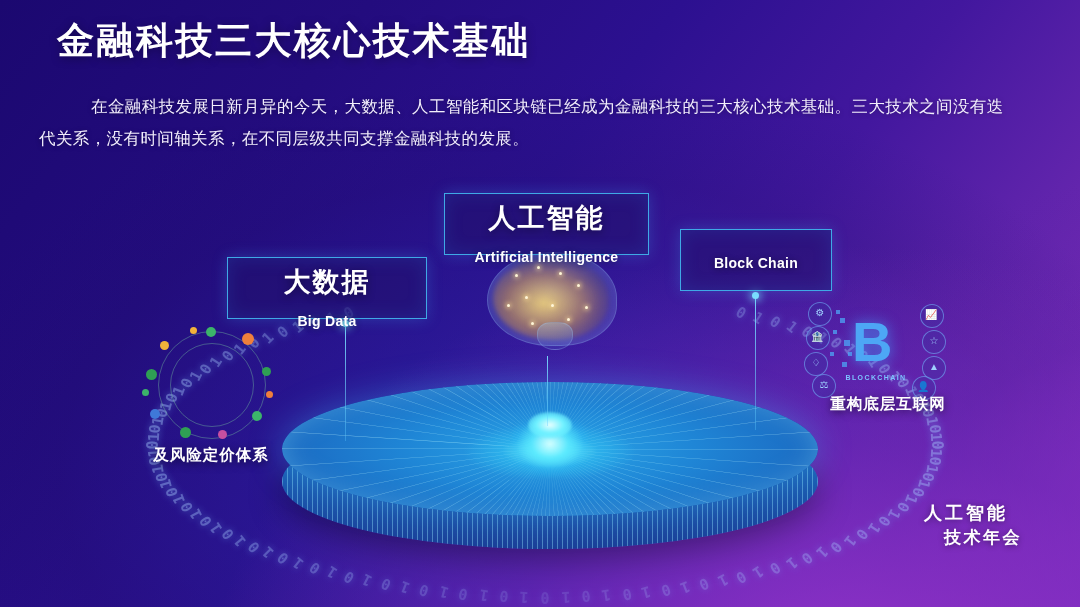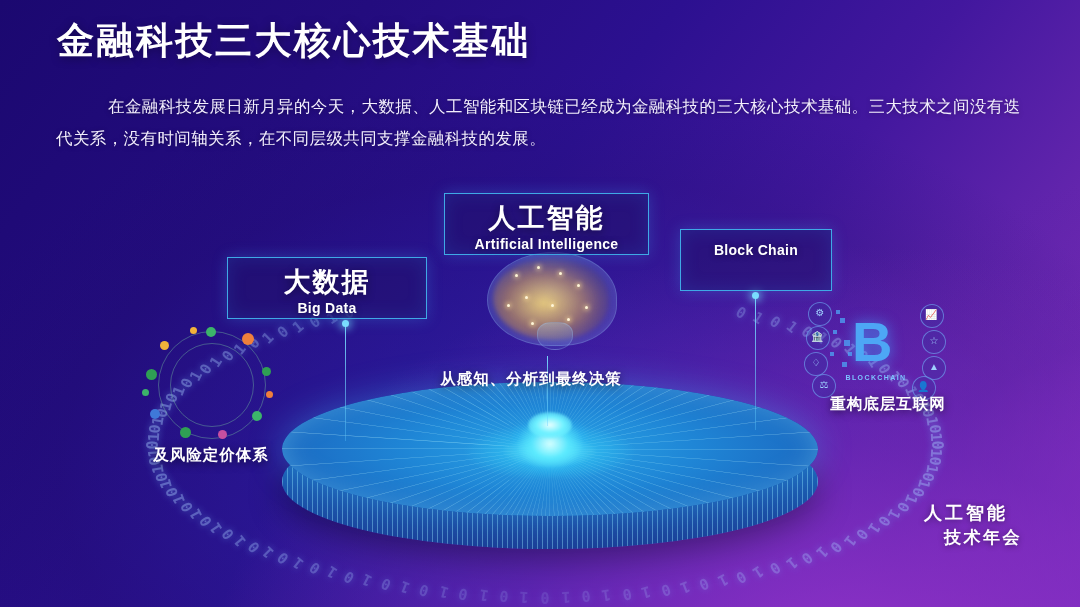--- a/index.html
+++ b/index.html
@@ -19,21 +19,21 @@
 
   
   .title{
     position:absolute;left:57px;top:18px;
     font-size:37px;font-weight:bold;color:#ffffff;
     letter-spacing:2.5px;line-height:1.22;
     text-shadow:0 2px 10px rgba(0,0,0,.35);
     white-space:nowrap;
   }
   .body-text{
-    position:absolute;left:56px;top:90px;width:970px;
+    position:absolute;left:39px;top:90px;width:970px;
     font-size:16.5px;color:#f2eefc;line-height:1.95;
     text-indent:52px;letter-spacing:0.4px;
     text-shadow:0 1px 5px rgba(0,0,0,.35);
   }
 
   
   .binary-ring{
     position:absolute;left:150px;top:300px;width:790px;height:290px;
     pointer-events:none;
   }
@@ -99,21 +99,21 @@
     text-align:center;
     padding:9px 18px 11px 18px;
     box-sizing:border-box;
   }
   .lbox .cn{
     display:block;color:#ffffff;font-size:27px;font-weight:bold;letter-spacing:2px;
     line-height:1.12;text-shadow:0 2px 9px rgba(0,0,0,.45);
   }
   .lbox .en{
     display:block;color:#ffffff;font-size:14px;font-weight:bold;letter-spacing:.3px;
-    margin-top:3px;text-shadow:0 1px 6px rgba(0,0,0,.45);
+    margin-top:16px;text-shadow:0 1px 6px rgba(0,0,0,.45);
   }
 
   
   .caption{
     position:absolute;color:#ffffff;font-size:15.5px;font-weight:bold;
     text-align:center;line-height:1.45;letter-spacing:1px;
     text-shadow:0 2px 8px rgba(0,0,0,.55);
   }
 
   
@@ -471,23 +471,20 @@
   </div>
 
   <div class="lbox" style="left:680px;top:229px;width:152px;height:62px;">
     <span class="en">Block Chain</span>
   </div>
 
   <div class="caption" style="left:100px;top:444px;width:222px;">
     <div>及风险定价体系</div>
   </div>
 
-  <div class="caption" style="left:420px;top:368px;width:222px;">
-    <div>从感知、分析到最终决策</div>
-  </div>
 
   <div class="caption" style="left:802px;top:393px;width:172px;">
     <div>重构底层互联网</div>
   </div>
 
   <div class="logo">
     <div class="l1">人工智能</div>
     <div class="l3">技术年会</div>
   </div>
 

